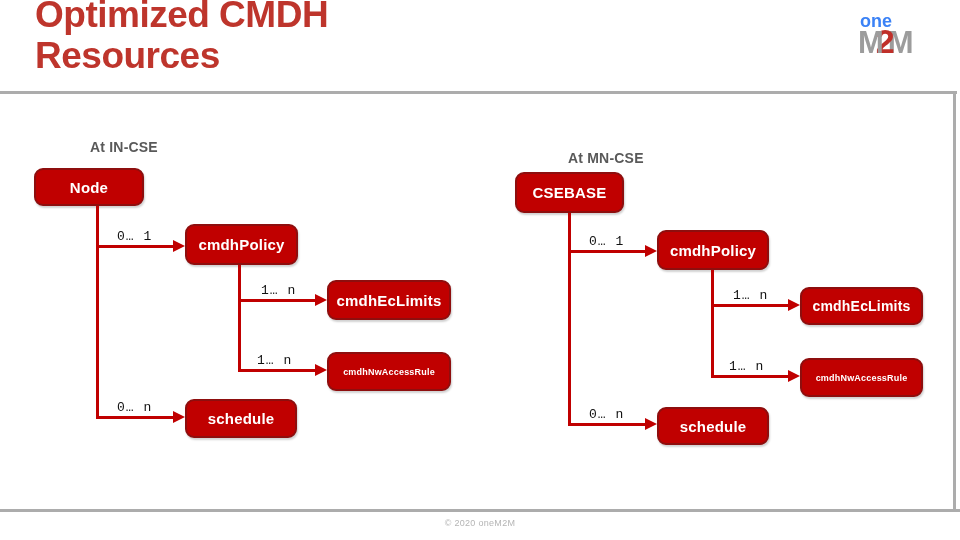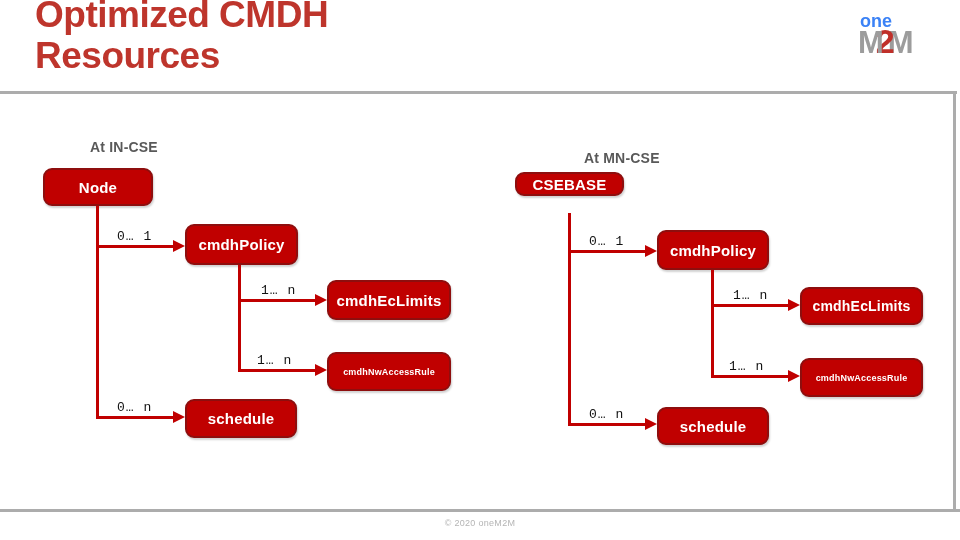--- a/index.html
+++ b/index.html
@@ -61,21 +61,21 @@
     </span>
   </div>
 
   <div class="abs divider" style="left:0;top:91px;width:957px;height:3px;"></div>
   <div class="abs divider" style="left:953px;top:91px;width:3px;height:421px;"></div>
   <div class="abs divider" style="left:0;top:509px;width:960px;height:3px;"></div>
 
   <div>
     <div class="abs heading" style="left:90px;top:139px;text-align:right;">At IN-CSE</div>
 
-    <div class="abs nbox" style="left:43px;top:168px;width:110px;height:38px;">Node</div>
+    <div class="abs nbox" style="left:34px;top:168px;width:110px;height:38px;">Node</div>
 
     <div class="abs vline" style="left:96px;top:206px;width:3px;height:213px;"></div>
 
     <div class="abs hline" style="left:96px;top:245px;width:78px;height:3px;"></div>
     <div class="abs arrow" style="left:173px;top:240px;"></div>
     <div class="abs card" style="left:117px;top:229px;">0… 1</div>
     <div class="abs nbox" style="left:185px;top:224px;width:113px;height:41px;">cmdhPolicy</div>
 
     <div class="abs vline" style="left:238px;top:265px;width:3px;height:107px;"></div>
 
@@ -89,23 +89,23 @@
     <div class="abs card" style="left:257px;top:353px;">1… n</div>
     <div class="abs nbox small" style="left:327px;top:352px;width:124px;height:39px;">cmdhNwAccessRule</div>
 
     <div class="abs hline" style="left:96px;top:416px;width:78px;height:3px;"></div>
     <div class="abs arrow" style="left:173px;top:411px;"></div>
     <div class="abs card" style="left:117px;top:400px;">0… n</div>
     <div class="abs nbox" style="left:185px;top:399px;width:112px;height:39px;">schedule</div>
   </div>
 
   <div>
-    <div class="abs heading" style="left:584px;top:150px;">At MN-CSE</div>
+    <div class="abs heading" style="left:568px;top:150px;">At MN-CSE</div>
 
-    <div class="abs nbox" style="left:515px;top:172px;width:109px;height:24px;">CSEBASE</div>
+    <div class="abs nbox" style="left:515px;top:172px;width:109px;height:41px;">CSEBASE</div>
 
     <div class="abs vline" style="left:568px;top:213px;width:3px;height:213px;"></div>
 
     <div class="abs hline" style="left:568px;top:250px;width:78px;height:3px;"></div>
     <div class="abs arrow" style="left:645px;top:245px;"></div>
     <div class="abs card" style="left:589px;top:234px;">0… 1</div>
     <div class="abs nbox" style="left:657px;top:230px;width:112px;height:40px;">cmdhPolicy</div>
 
     <div class="abs vline" style="left:711px;top:270px;width:3px;height:108px;"></div>
 

